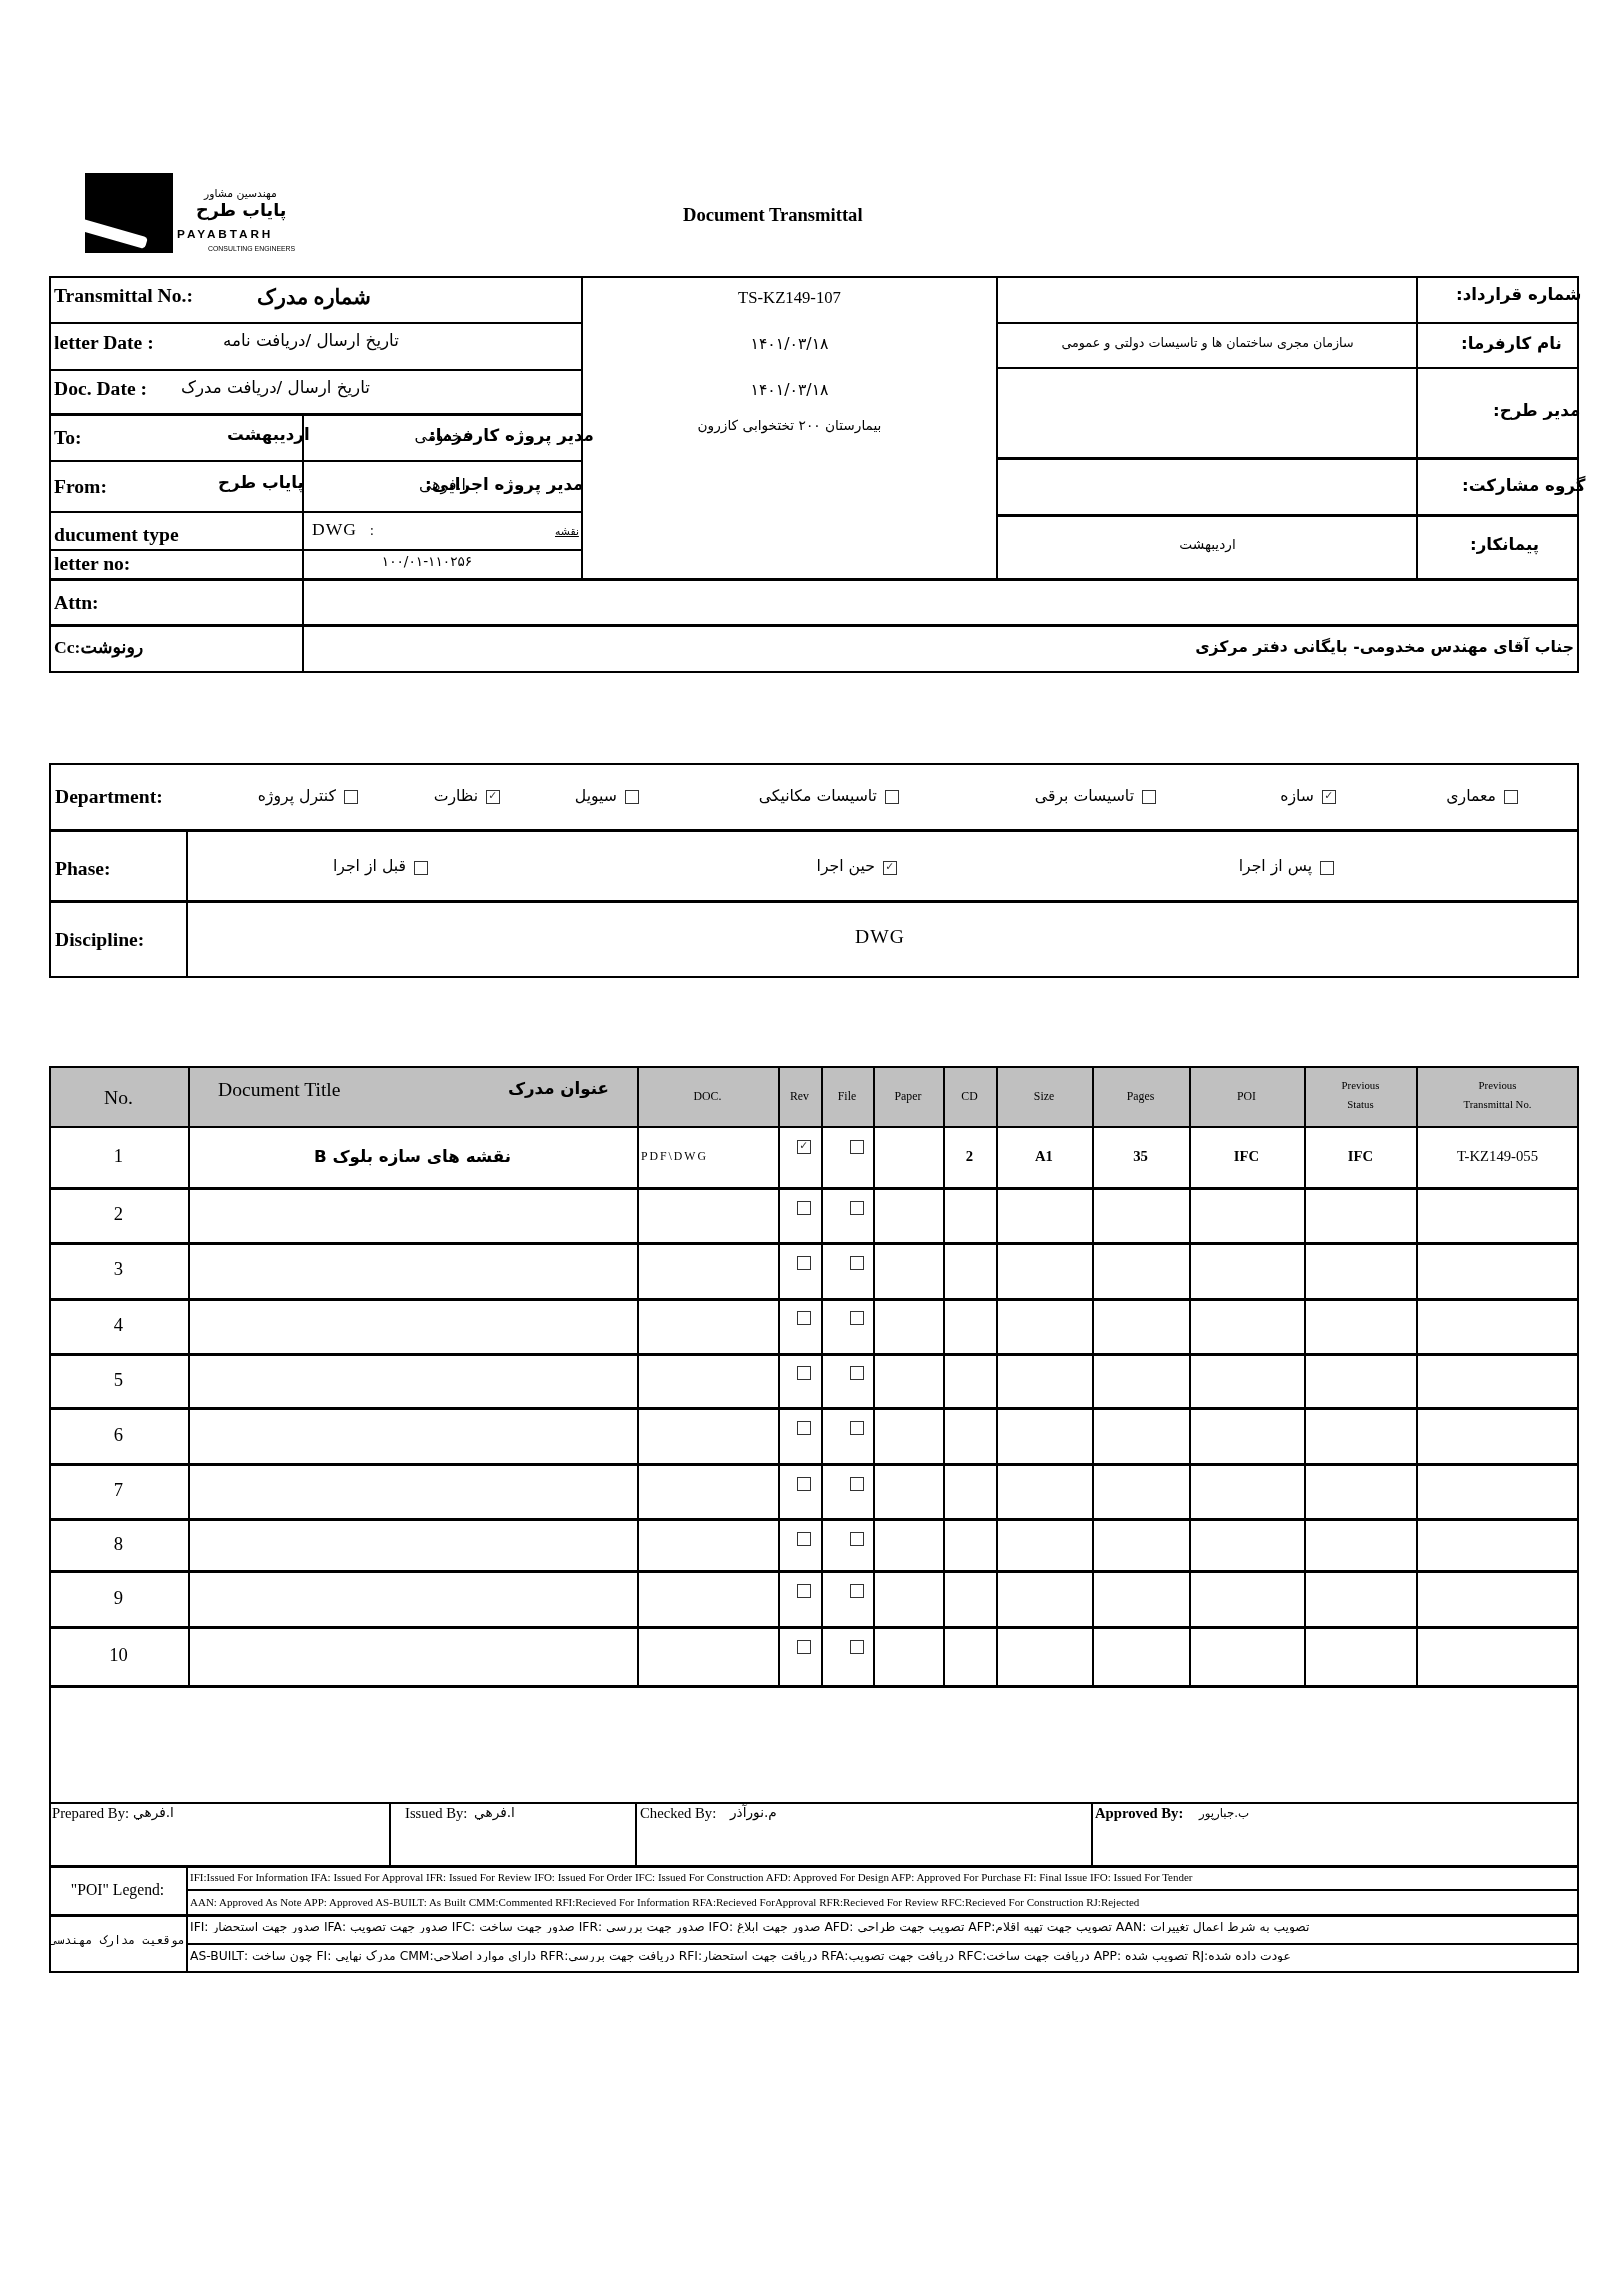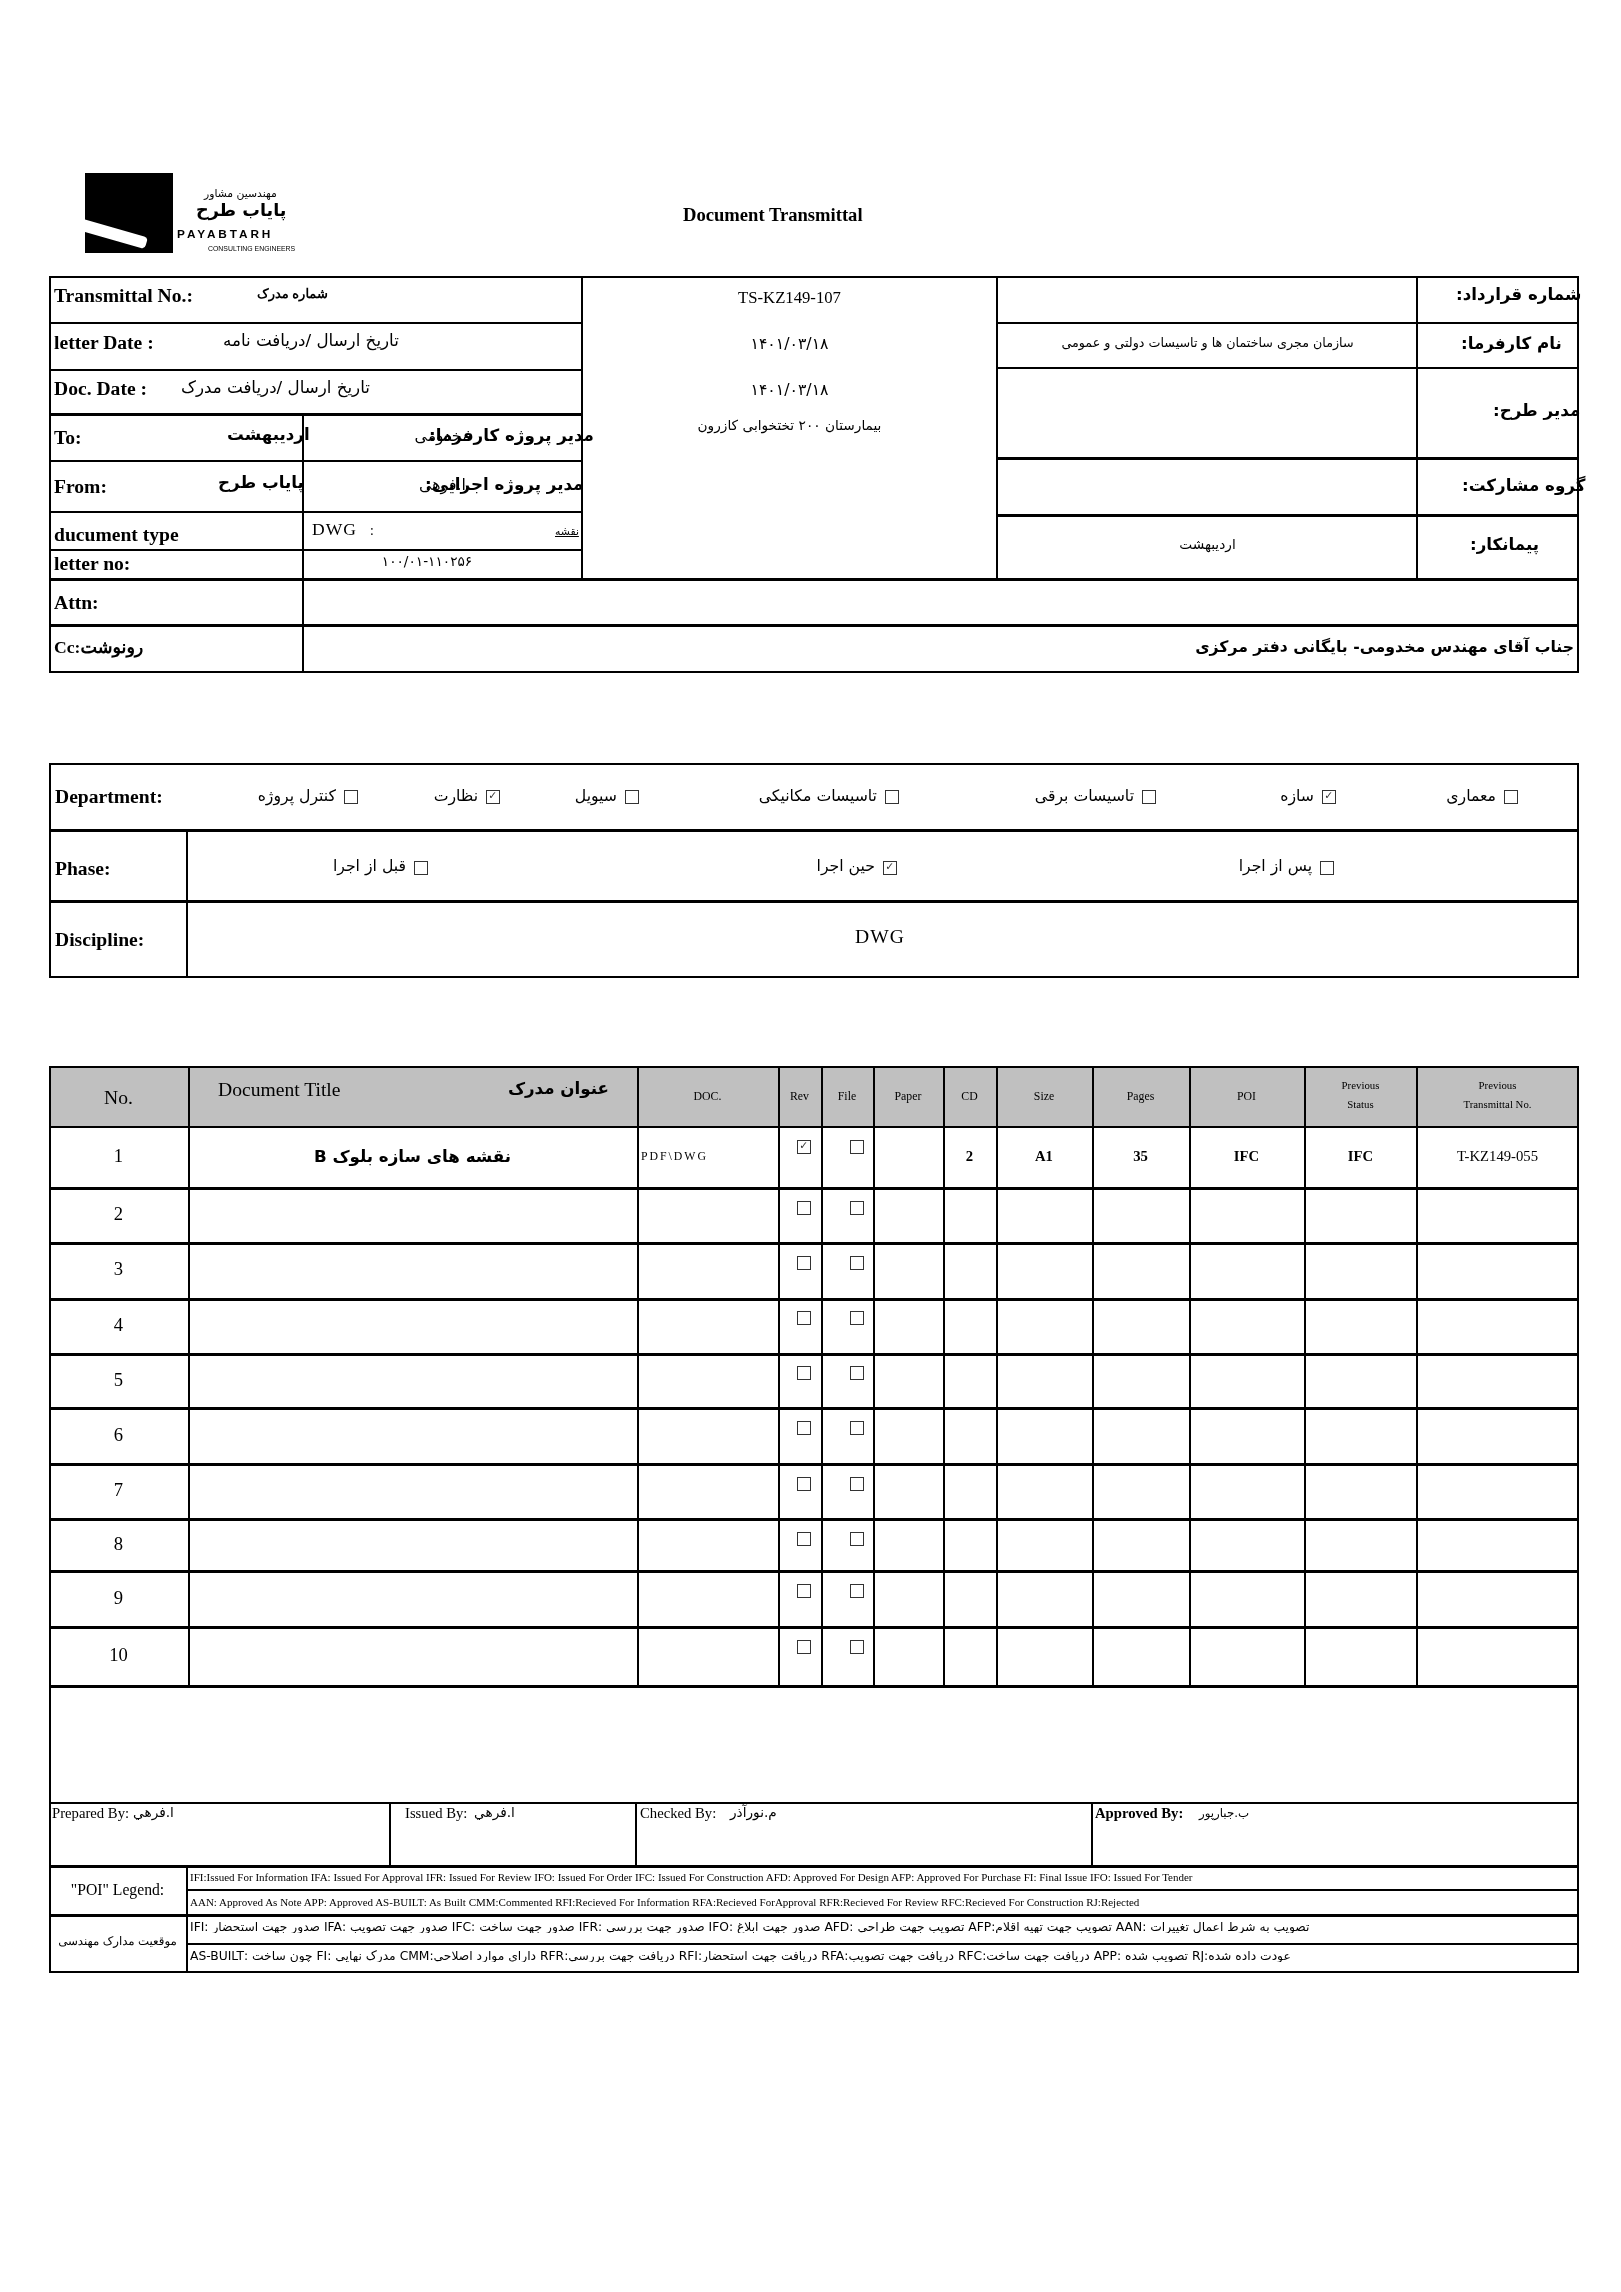--- a/index.html
+++ b/index.html
@@ -49,21 +49,21 @@
   <div class="hl" style="left:49px; top:578px; width:1530px; height:2.9px;"></div>
   <div class="hl" style="left:49px; top:624px; width:1530px; height:2.9px;"></div>
 
   <div class="vl" style="left:581px; top:276px; width:2px; height:304px;"></div>
   <div class="vl" style="left:996px; top:276px; width:2px; height:304px;"></div>
   <div class="vl" style="left:1416px; top:276px; width:2px; height:304px;"></div>
   <div class="vl" style="left:302px; top:413px; width:2px; height:168px;"></div>
   <div class="vl" style="left:302px; top:578px; width:2px; height:95px;"></div>
 
   <div class="t b" style="left:54px; top:286px; font-size:19.6px;">Transmittal No.:</div>
-  <div class="t rtl" style="left:257px; top:287px; font-size:13px; font-family:Liberation Sans, sans-serif; font-weight:bold;">شماره مدرک</div>
+  <div class="t rtl" style="left:257px; top:287px; font-size:21px; font-family:Liberation Serif, serif; font-weight:bold;">شماره مدرک</div>
   <div class="t center" style="left:583px; top:290px; width:413px; font-size:16.7px;">TS-KZ149-107</div>
   <div class="t rtl" style="left:1456px; top:286px; font-size:16.7px; font-family:'DejaVu Sans',sans-serif; font-weight:bold;">شماره قرارداد:</div>
   <div class="t center" style="left:998px; top:290px; width:419px; font-size:13.7px;"></div>
 
   <div class="t b" style="left:54px; top:333px; font-size:19.6px;">letter Date  :</div>
   <div class="t rtl" style="left:223px; top:332px; font-size:16.7px; font-family:'DejaVu Sans',sans-serif;">تاریخ ارسال /دریافت نامه</div>
   <div class="t center" style="left:583px; top:336px; width:413px; font-size:15.7px; font-family:'DejaVu Sans',sans-serif;">۱۴۰۱/۰۳/۱۸</div>
   <div class="t rtl" style="left:1461px; top:335px; font-size:16.7px; font-family:'DejaVu Sans',sans-serif; font-weight:bold;">نام کارفرما:</div>
   <div class="t center rtl" style="left:998px; top:337px; width:419px; font-size:12.7px; font-family:'DejaVu Sans',sans-serif;">سازمان مجری ساختمان ها و تاسیسات دولتی و عمومی</div>
 
@@ -370,17 +370,17 @@
 <div>
   <div class="hl" style="left:188px; top:1889px; width:1391px; height:2px;"></div>
   <div class="hl" style="left:49px; top:1914px; width:1530px; height:2.9px;"></div>
   <div class="hl" style="left:188px; top:1943px; width:1391px; height:2px;"></div>
   <div class="vl" style="left:186px; top:1865px; width:2px; height:108px;"></div>
 
   <div class="t" style="left:49px; top:1882px; width:137px; text-align:center; font-size:15.7px;">"POI" Legend:</div>
   <div class="t" style="left:190px; top:1872px; font-size:11px;">IFI:Issued For Information  IFA: Issued For Approval  IFR: Issued For Review   IFO: Issued For Order  IFC: Issued For Construction AFD: Approved For Design AFP: Approved For Purchase  FI: Final Issue  IFO: Issued For Tender</div>
   <div class="t" style="left:190px; top:1897px; font-size:11px;">AAN: Approved As Note  APP: Approved  AS-BUILT: As Built CMM:Commented  RFI:Recieved For Information   RFA:Recieved ForApproval   RFR:Recieved For Review  RFC:Recieved For Construction  RJ:Rejected</div>
 
-  <div class="t rtl" style="left:49px; top:1936px; width:137px; text-align:center; font-size:11.8px; font-family:Liberation Sans, sans-serif;">موقعیت مدارک مهندسی</div>
+  <div class="t rtl" style="left:49px; top:1936px; width:137px; text-align:center; font-size:11.8px; font-family:Liberation Mono, monospace;">موقعیت مدارک مهندسی</div>
   <div class="t rtl" style="left:190px; top:1921px; width:1235px; text-align:left; font-size:12.3px; font-family:'DejaVu Sans',sans-serif; overflow:hidden;">تصویب به شرط اعمال تغییرات :AAN     تصویب جهت تهیه اقلام:AFP     تصویب جهت طراحی :AFD     صدور جهت ابلاغ :IFO  صدور جهت بررسی :IFR   صدور جهت ساخت :IFC  صدور جهت تصویب :IFA     صدور جهت استحضار :IFI</div>
   <div class="t rtl" style="left:190px; top:1950px; width:1215px; text-align:left; font-size:12.3px; font-family:'DejaVu Sans',sans-serif; overflow:hidden;">عودت داده شده:RJ     تصویب شده :APP     دریافت جهت ساخت:RFC     دریافت جهت تصویب:RFA  دریافت جهت استحضار:RFI   دریافت جهت بررسی:RFR     دارای موارد اصلاحی:CMM    مدرک نهایی :FI  چون ساخت :AS-BUILT</div>
 </div>
 
 
 </body></html>

